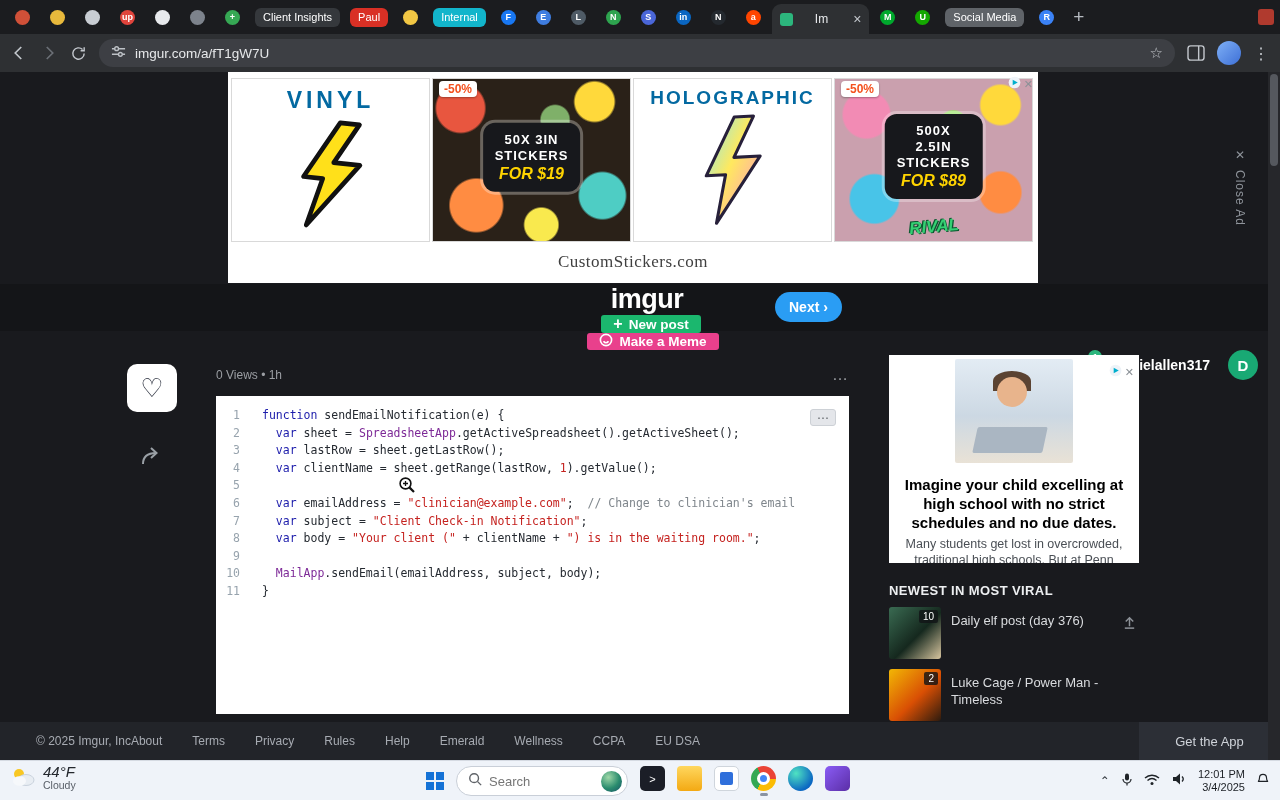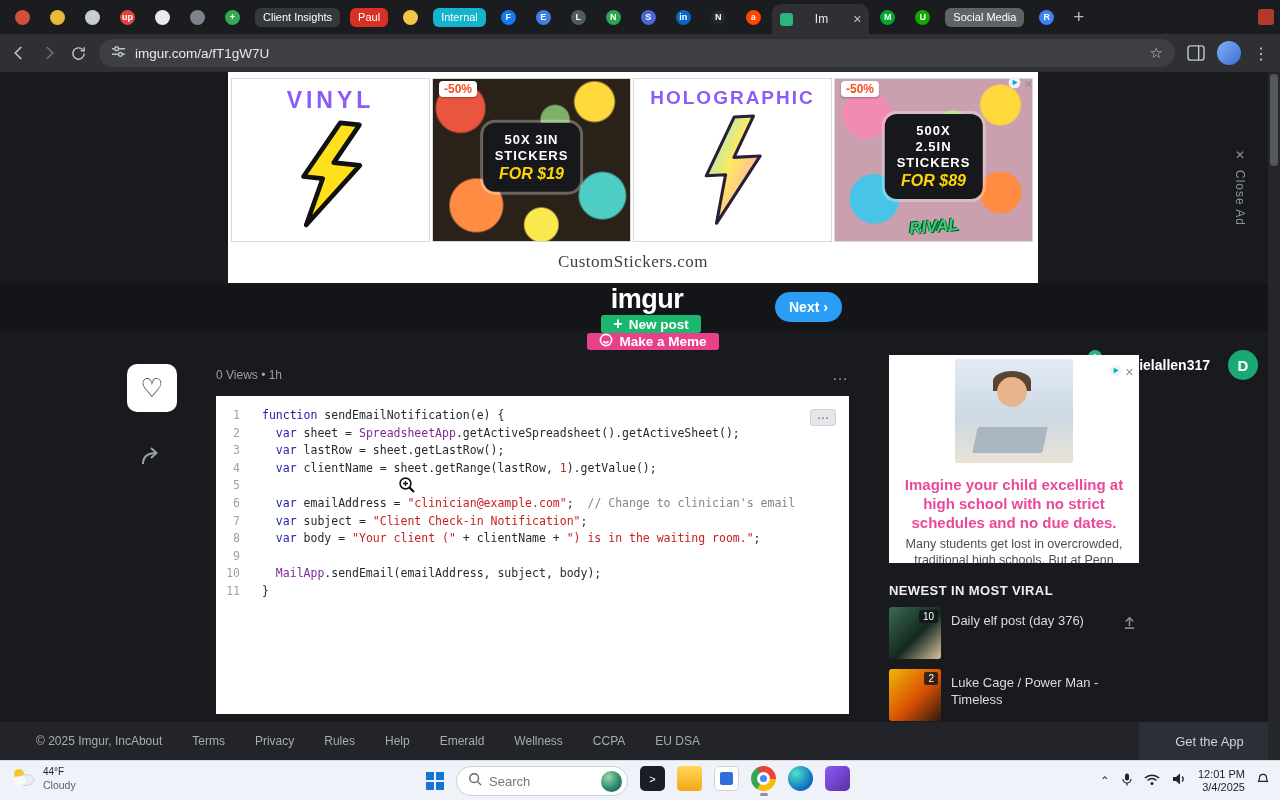--- a/index.html
+++ b/index.html
@@ -27,21 +27,21 @@
   .tb-avatar { width:24px; height:24px; border-radius:50%; background:linear-gradient(135deg,#7fb0f6,#3d6fd6); }
   .kebab { color:#c2c6cc; font-size:16px; letter-spacing:1px; }
 
   
   .page { position:absolute; top:72px; left:0; right:0; bottom:0; background:#191a1e; overflow:hidden; }
 
   
   .banner { position:absolute; left:228px; top:0; width:810px; height:211px; background:#fff; }
   .panels { position:absolute; left:3px; top:6px; display:flex; gap:2px; }
   .panel { width:199px; height:164px; border:1px solid #d9d9d9; position:relative; background:#fff; overflow:hidden; }
-  .panel-title { text-align:center; font-weight:bold; color:#8b5cf6; margin-top:8px; letter-spacing:4px; font-size:23px; }
+  .panel-title { text-align:center; font-weight:bold; color:#0369a1; margin-top:8px; letter-spacing:4px; font-size:23px; }
   .panel-title.small { font-size:19px; letter-spacing:2px; }
   .bolt-wrap { display:flex; justify-content:center; margin-top:2px; }
   .collage1 { background:
       radial-gradient(circle at 14% 18%, #e8563f 0 11%, transparent 12%),
       radial-gradient(circle at 82% 14%, #ffd93b 0 9%, transparent 10%),
       radial-gradient(circle at 22% 78%, #ff8c42 0 13%, transparent 14%),
       radial-gradient(circle at 86% 72%, #4ecdc4 0 11%, transparent 12%),
       radial-gradient(circle at 55% 90%, #f9e94e 0 9%, transparent 10%),
       radial-gradient(circle at 62% 25%, #7fb069 0 8%, transparent 9%),
       #2a2118; }
@@ -99,21 +99,21 @@
   .code-chip { position:absolute; right:13px; top:13px; width:26px; height:17px; background:#e4e6ea; border:1px solid #cdd1d6; border-radius:3px; color:#5f6368; font-size:12px; display:flex; align-items:center; justify-content:center; }
   .zoom-cursor { position:absolute; left:398px; top:404px; }
 
   
   .sb-ad { position:absolute; left:889px; top:283px; width:250px; height:208px; background:#fff; overflow:hidden; }
   .sb-ad-img { height:112px; position:relative; }
   .photo { width:118px; height:104px; margin:4px auto 0; background:linear-gradient(180deg,#e3ecf4 0%,#ccd8e3 55%,#e9e2d6 100%); position:relative; border-radius:2px; }
   .photo .face { position:absolute; left:42px; top:18px; width:30px; height:30px; border-radius:50%; background:#e8b48c; }
   .photo .hair { position:absolute; left:38px; top:12px; width:38px; height:20px; border-radius:50% 50% 0 0; background:#5b4332; }
   .photo .laptop { position:absolute; left:20px; bottom:10px; width:70px; height:26px; background:#aab6c2; transform:skewX(-12deg); border-radius:2px; }
-  .sb-ad-head { padding:4px 10px 2px; font-size:15px; font-weight:bold; color:#ec4899; text-align:center; line-height:19px; }
+  .sb-ad-head { padding:4px 10px 2px; font-size:15px; font-weight:bold; color:#000000; text-align:center; line-height:19px; }
   .sb-ad-body { padding:2px 12px 8px; font-size:12.5px; color:#4a4f55; text-align:center; line-height:16px; }
   .sb-ad-corner { position:absolute; top:4px; right:5px; display:flex; gap:3px; align-items:center; }
   .sb-title { position:absolute; left:889px; top:511px; color:#edeff1; font-weight:bold; font-size:13px; letter-spacing:.4px; }
   .viral-list { position:absolute; left:889px; top:535px; width:250px; display:flex; flex-direction:column; gap:10px; }
   .viral-item { display:flex; position:relative; }
   .vthumb { width:52px; height:52px; border-radius:3px; position:relative; flex:none; }
   .vthumb0 { background:linear-gradient(135deg,#3a6b52 0%,#15281e 55%,#d9c6a0 100%); }
   .vthumb1 { background:linear-gradient(135deg,#f2b705 0%,#d94f04 55%,#2d1b0e 100%); }
   .vbadge { position:absolute; top:3px; right:3px; background:rgba(18,20,23,.8); color:#fff; font-size:10px; padding:1px 4px; border-radius:2px; }
   .vtitle { margin-left:10px; color:#d9dbde; font-size:13px; line-height:17px; padding-top:5px; padding-right:26px; }
@@ -126,21 +126,21 @@
   .get-app { position:absolute; right:0; top:0; width:141px; height:38px; background:#2c2f36; color:#cfd3d9; display:flex; align-items:center; justify-content:center; font-size:13px; }
 
   
   .scrollbar { position:absolute; right:0; top:0; width:12px; height:100%; background:#26272b; z-index:50; }
   .scroll-thumb { position:absolute; top:2px; left:2px; width:8px; height:92px; background:#55585e; border-radius:4px; }
 
   
   .taskbar { position:absolute; left:0; bottom:0; width:100%; height:40px; background:#eff3f9; border-top:1px solid #d5dae2; }
   .weather { position:absolute; left:10px; top:4px; display:flex; align-items:center; gap:7px; }
   .wtext { display:flex; flex-direction:column; }
-  .wtemp { font-size:10px; color:#23272d; line-height:14px; }
+  .wtemp { font-size:15px; color:#23272d; line-height:14px;font-style:italic; }
   .wcond { font-size:10.5px; color:#5a6069; line-height:13px; }
   .tb-center { position:absolute; left:426px; top:0; height:40px; display:flex; align-items:center; gap:12px; }
   .win-logo { display:grid; grid-template-columns:8px 8px; grid-template-rows:8px 8px; gap:2px; }
   .win-logo span { background:#1572d6; }
   .tb-search { width:172px; height:30px; background:#fff; border:1px solid #c9cfd8; border-radius:15px; display:flex; align-items:center; padding:0 5px 0 11px; gap:7px; }
   .tb-search-input { border:none; outline:none; background:transparent; font-size:13px; color:#5f6368; width:100px; font-family:"Liberation Sans",sans-serif; }
   .bing-ball { width:21px; height:21px; border-radius:50%; background:radial-gradient(circle at 35% 30%,#9fd8a8,#2a8c6e 55%,#174f66); margin-left:auto; }
   .tb-apps { display:flex; align-items:center; gap:12px; }
   .tb-app-wrap { display:flex; flex-direction:column; align-items:center; gap:2px; height:34px; justify-content:center; }
   .tb-app { width:25px; height:25px; position:relative; }

